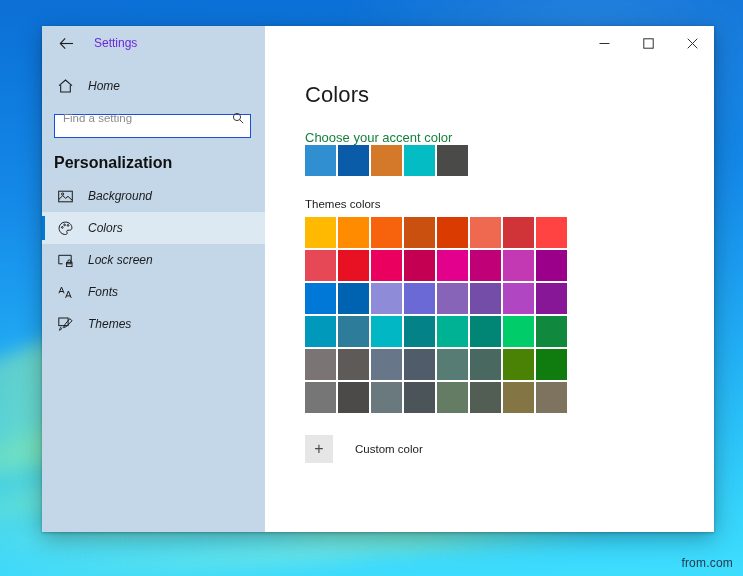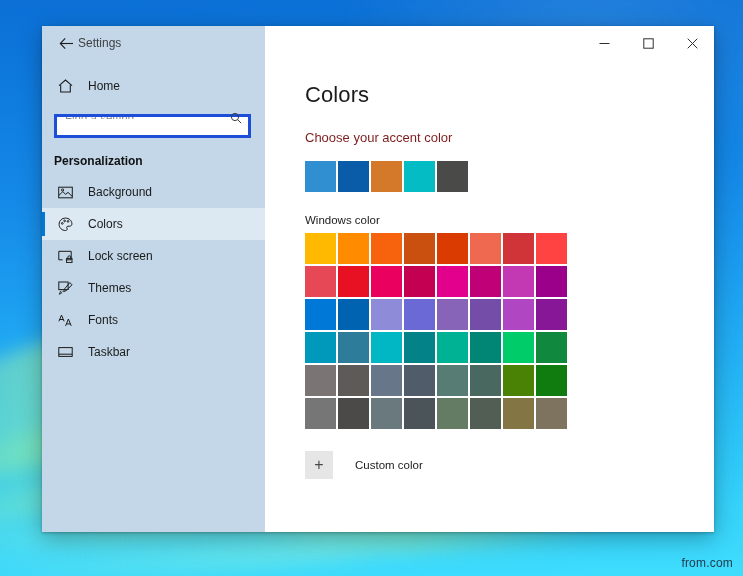--- a/index.html
+++ b/index.html
@@ -115,21 +115,22 @@
     box-sizing: border-box;
   }
   #back-button {
     width: 24px; height: 24px;
     display: flex; align-items: center; justify-content: center;
     color: #1d1d1d;
     cursor: pointer;
   }
   #title-text {
     font-size: 12px;
-    color: #404040;
+    color: #6d28d9;
+    margin-left: 16px;
     user-select: none;
   }
   #titlebar-right {
     flex: 1;
     background: #ffffff;
     display: flex;
     justify-content: flex-end;
     align-items: stretch;
   }
   .win-btn {
@@ -172,29 +173,31 @@
     align-items: center;
     justify-content: center;
     color: #1b1b1b;
     flex: 0 0 auto;
   }
   .nav-label {
     font-size: 12px;
     color: #1b1b1b;
     margin-left: 12px;
     white-space: nowrap;
+    font-style: italic;
   }
 
   
   #search-wrap {
     margin: 12px 14px 6px 12px;
     height: 24px;
     background: #ffffff;
-    border: 3px solid #1d4ed8;
-    display: flex;
+    border: 1px solid #1d4ed8;
+    display: flex;
+    align-items: center;
     padding: 0 6px 16px 8px;
     box-sizing: border-box;
     cursor: text;
   }
   #search-input {
     flex: 1;
     border: 0;
     outline: 0;
     font-size: 11.5px;
     font-family: "Liberation Sans", sans-serif;
@@ -205,21 +208,21 @@
   }
   #search-input::placeholder { color: #8b8b8b; opacity: 1; }
   #search-icon {
     color: #3c3c3c;
     display: flex;
     align-items: center;
     flex: 0 0 auto;
   }
 
   #section-heading {
-    font-size: 12px;
+    font-size: 16px;
     font-weight: bold;
     color: #111;
     padding: 10px 0 8px 12px;
   }
 
   .nav-selected {
     background: rgba(255,255,255,.42);
   }
   .nav-selected::before {
     content: "";
@@ -240,22 +243,22 @@
   }
   #page-title {
     font-size: 22px;
     font-weight: normal;
     color: #1b1b1b;
     margin: 0 0 22px 0;
     letter-spacing: .1px;
   }
   .sub-heading {
     font-size: 13px;
-    color: #7f1d1d;
-    margin-bottom: 16px;
+    color: #15803d;
+    margin-bottom: 0;
   }
   .small-label {
     font-size: 11.5px;
     color: #1b1b1b;
     margin-bottom: 7px;
   }
 
   
   #auto-accent-row {
     display: flex;
@@ -424,70 +427,61 @@
               <path d="M0.8 1.3 V9.8 H4.6"></path>
               <rect x="8.6" y="8.4" width="5.4" height="4.2"></rect>
               <path d="M9.9 8.4 V7.2 A1.4 1.4 0 0 1 12.7 7.2 V8.4"></path>
             </svg>
           </span>
           <span class="nav-label">Lock screen</span>
         </div>
 
         <div class="nav-row">
           <span class="nav-icon">
-            <svg width="15" height="14" viewBox="0 0 15 14" fill="none" stroke="currentColor" stroke-width="1">
-              <rect x="0.8" y="1" width="9.3" height="7.6"></rect>
-              <path d="M11.8 1.6 L14 3.8 L8.3 9.6 L5.6 10.6 L6.6 7.9 Z"></path>
-              <path d="M4.2 10.6 C3.2 11.6 3.6 13 1.3 13.2 C2.5 12 1.6 10.4 3.2 9.8"></path>
-            </svg>
-          </span>
-          <span class="nav-label">Themes</span>
-        </div>
-
-        <div class="nav-row">
-          <span class="nav-icon">
             <svg width="15" height="13" viewBox="0 0 15 13" fill="none" stroke="currentColor" stroke-width="1">
               <path d="M0.9 7.3 L3.5 1.1 L6.1 7.3"></path>
               <path d="M1.7 5.5 H5.3"></path>
               <path d="M7.6 11.9 L10.4 5 L13.2 11.9"></path>
               <path d="M8.5 9.9 H12.3"></path>
             </svg>
           </span>
           <span class="nav-label">Fonts</span>
         </div>
 
-
         <div class="nav-row">
           <span class="nav-icon">
-            <svg width="15" height="12" viewBox="0 0 15 12" fill="none" stroke="currentColor" stroke-width="1">
-              <rect x="0.8" y="1.6" width="13.4" height="8.8"></rect>
-              <path d="M0.8 8.2 H14.2"></path>
-            </svg>
-          </span>
-          <span class="nav-label">Taskbar</span>
-        </div>
+            <svg width="15" height="14" viewBox="0 0 15 14" fill="none" stroke="currentColor" stroke-width="1">
+              <rect x="0.8" y="1" width="9.3" height="7.6"></rect>
+              <path d="M11.8 1.6 L14 3.8 L8.3 9.6 L5.6 10.6 L6.6 7.9 Z"></path>
+              <path d="M4.2 10.6 C3.2 11.6 3.6 13 1.3 13.2 C2.5 12 1.6 10.4 3.2 9.8"></path>
+            </svg>
+          </span>
+          <span class="nav-label">Themes</span>
+        </div>
+
+
 
       </div>
 
       <div id="content">
 
         <h1 id="page-title">Colors</h1>
 
         <div class="sub-heading">Choose your accent color</div>
 
 
         <div id="recent-grid">
             <div class="swatch" style="background: rgb(47, 143, 208);"></div>
             <div class="swatch" style="background: rgb(10, 91, 168);"></div>
             <div class="swatch" style="background: rgb(212, 120, 42);"></div>
             <div class="swatch" style="background: rgb(3, 188, 196);"></div>
             <div class="swatch" style="background: rgb(74, 74, 72);"></div>
           </div>
 
-        <div class="small-label">Windows color</div>
+        <div class="small-label">Themes colors</div>
         <div id="windows-grid">
             <div class="swatch" style="background: rgb(255, 185, 0);"></div>
             <div class="swatch" style="background: rgb(255, 140, 0);"></div>
             <div class="swatch" style="background: rgb(247, 99, 12);"></div>
             <div class="swatch" style="background: rgb(202, 80, 16);"></div>
             <div class="swatch" style="background: rgb(218, 59, 1);"></div>
             <div class="swatch" style="background: rgb(239, 105, 80);"></div>
             <div class="swatch" style="background: rgb(209, 52, 56);"></div>
             <div class="swatch" style="background: rgb(255, 67, 67);"></div>
             <div class="swatch" style="background: rgb(231, 72, 86);"></div>

